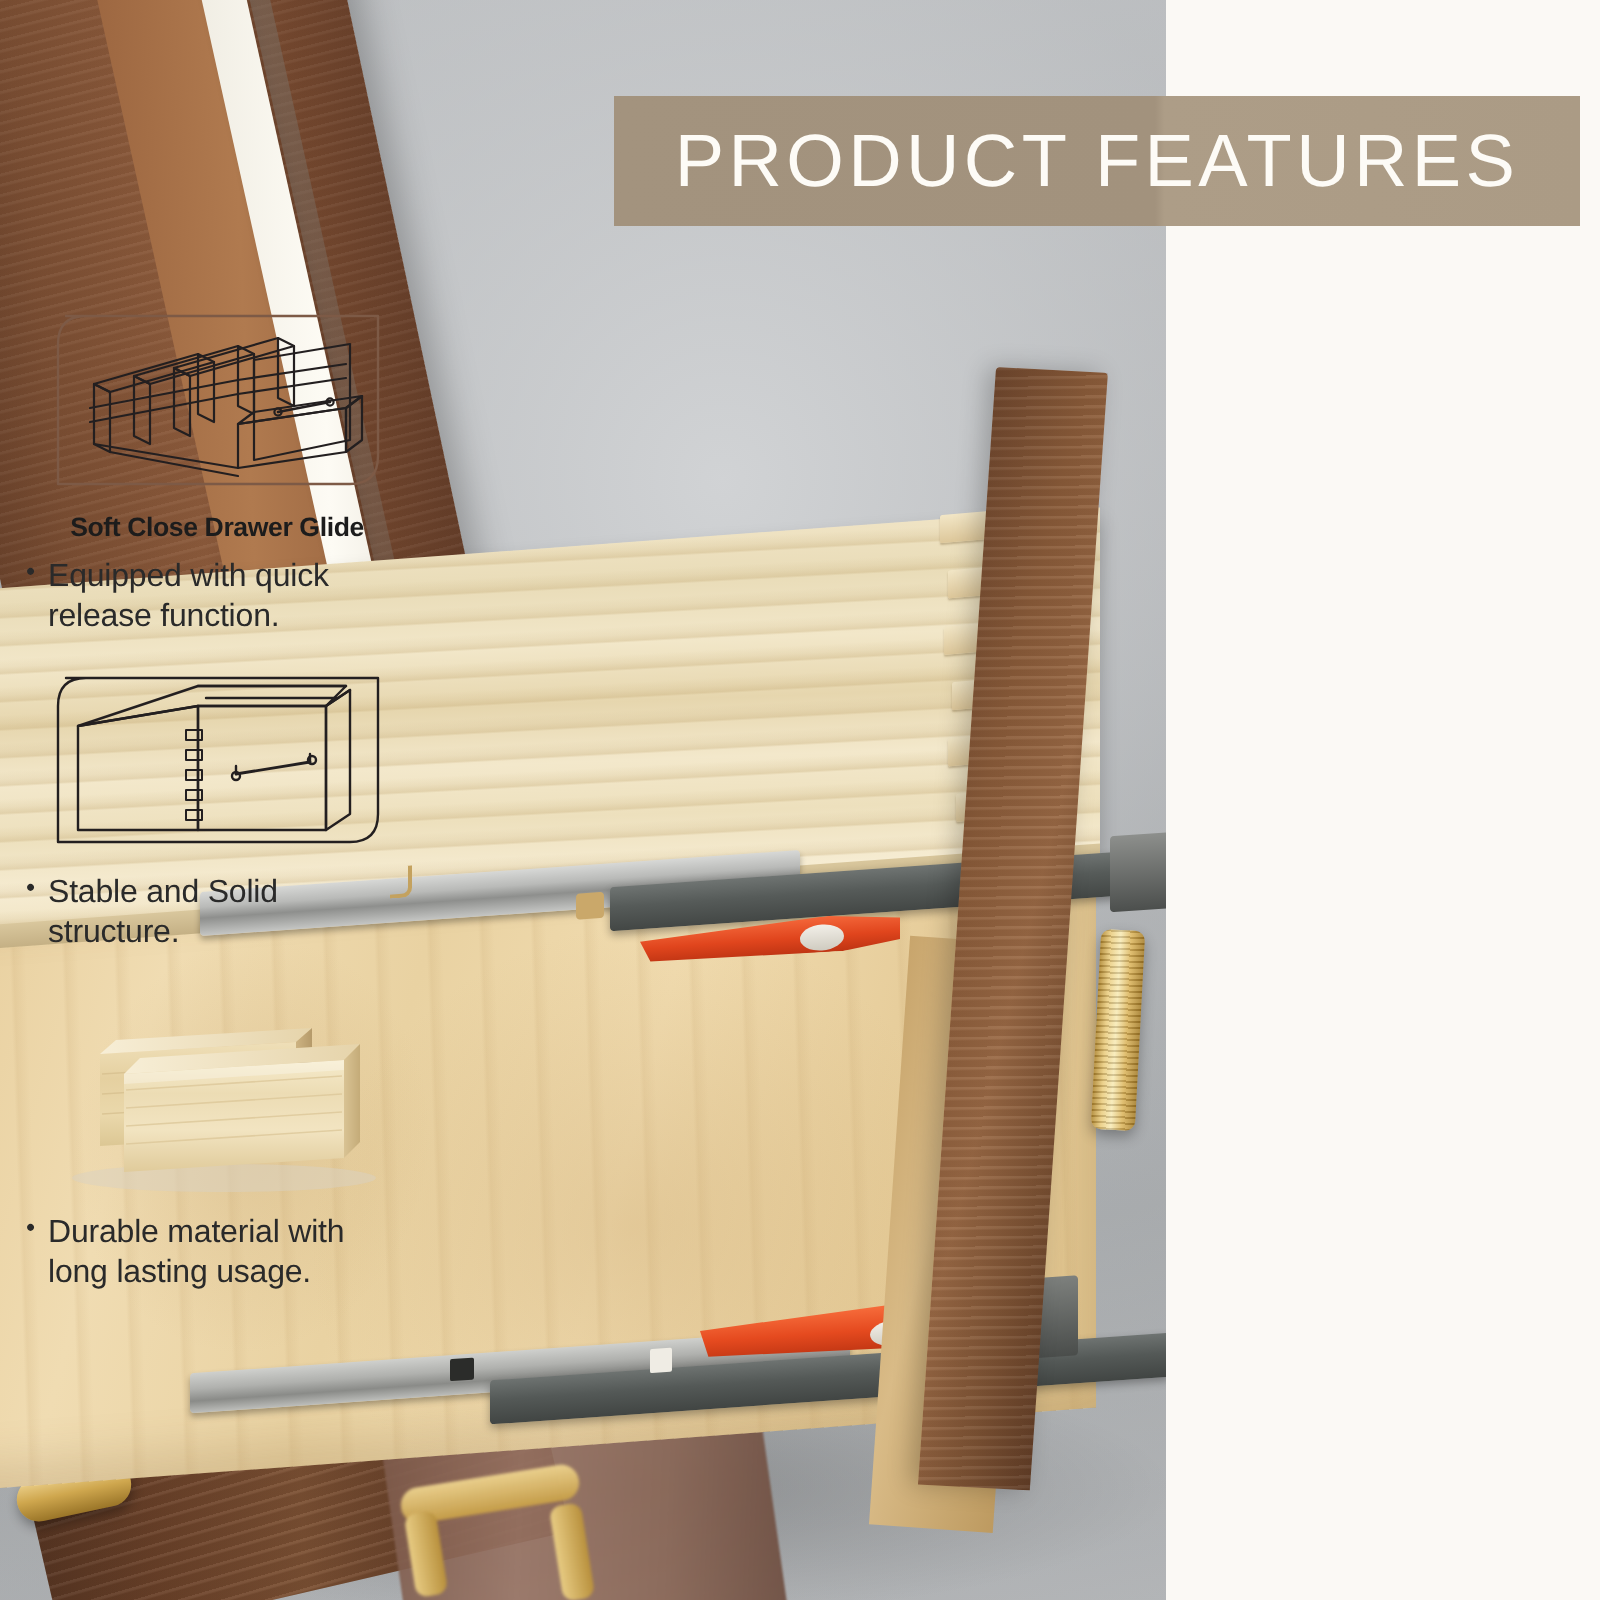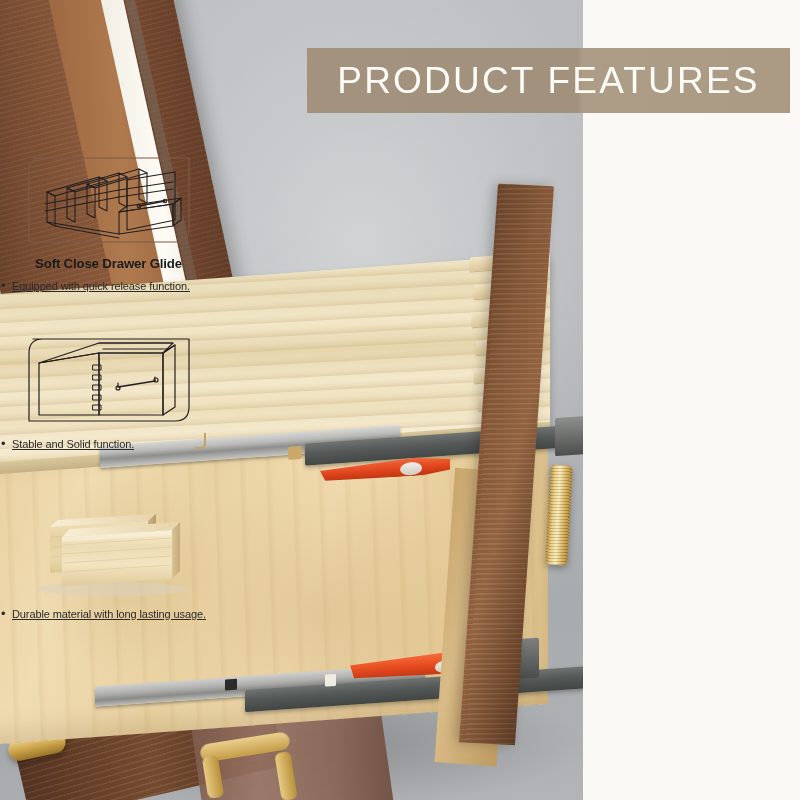--- a/index.html
+++ b/index.html
@@ -377,21 +377,21 @@
     letter-spacing: 2.2px;
     font-weight: 400;
     white-space: nowrap;
     font-family: "Liberation Sans", sans-serif;
   }
 
   
   .feature {
     position: absolute;
     left: 0; width: 217px;
-    padding: 0 0;
+    padding: 0 12px;
     box-sizing: border-box;
   }
   .f1 { top: 152px; }
   .f2 { top: 332px; }
   .f3 { top: 508px; }
 
   .fig {
     height: 98px;
     display: flex;
     align-items: center;
@@ -409,25 +409,24 @@
     line-height: 1.2;
   }
   .f-bullets {
     margin: 7px 0 0 0;
     padding: 0;
     list-style: none;
   }
   .f-bullets li {
     position: relative;
     padding-left: 12px;
-    font-size: 11px;
+    font-size: 16px;
     color: #2a2a2a;
     line-height: 1.28;
     letter-spacing: -0.1px;
-    text-decoration: underline;
   }
   .f-bullets li::before {
     content: "\2022";
     position: absolute;
     left: 1px; top: -1px;
     font-size: 13px;
     color: #2a2a2a;
   }
   .f3 .f-title { margin-top: 12px; }
   .f3 .fig { height: 92px; }
@@ -568,21 +567,21 @@
         </g>
 
         <path d="M95 52 L132 46" stroke-width="1.4"></path>
         <path d="M95 52 L95 48" stroke-width="1.2"></path>
         <path d="M132 46 L132 42" stroke-width="1.2"></path>
         <circle cx="95" cy="53" r="2"></circle>
         <circle cx="133" cy="45" r="2"></circle>
       </svg>
     </div>
     <ul class="f-bullets">
-      <li>Stable and Solid function.</li>
+      <li>Stable and Solid structure.</li>
     </ul>
   </div>
 
   <div class="feature f3">
     <div class="fig">
       <svg width="178" height="90" viewBox="0 0 178 90">
         <defs>
           <linearGradient id="wfaceA" x1="0" y1="0" x2="0" y2="1">
             <stop offset="0%" stop-color="#efdfb8"></stop>
             <stop offset="35%" stop-color="#e5d0a0"></stop>

